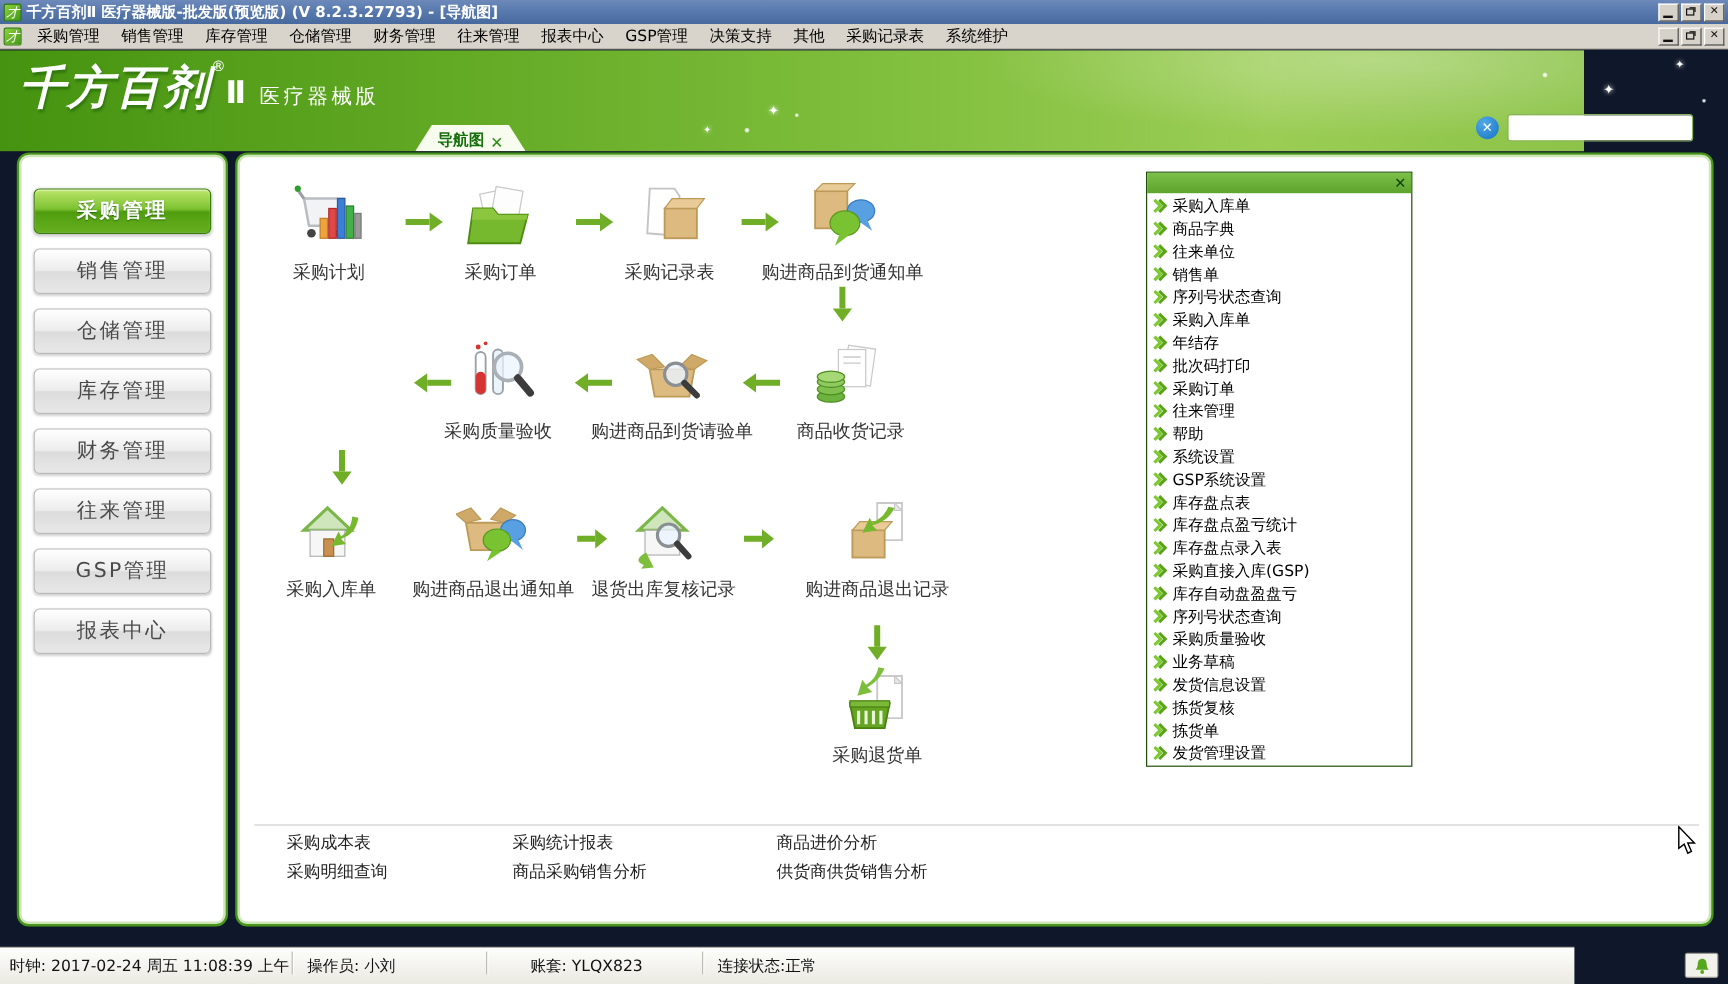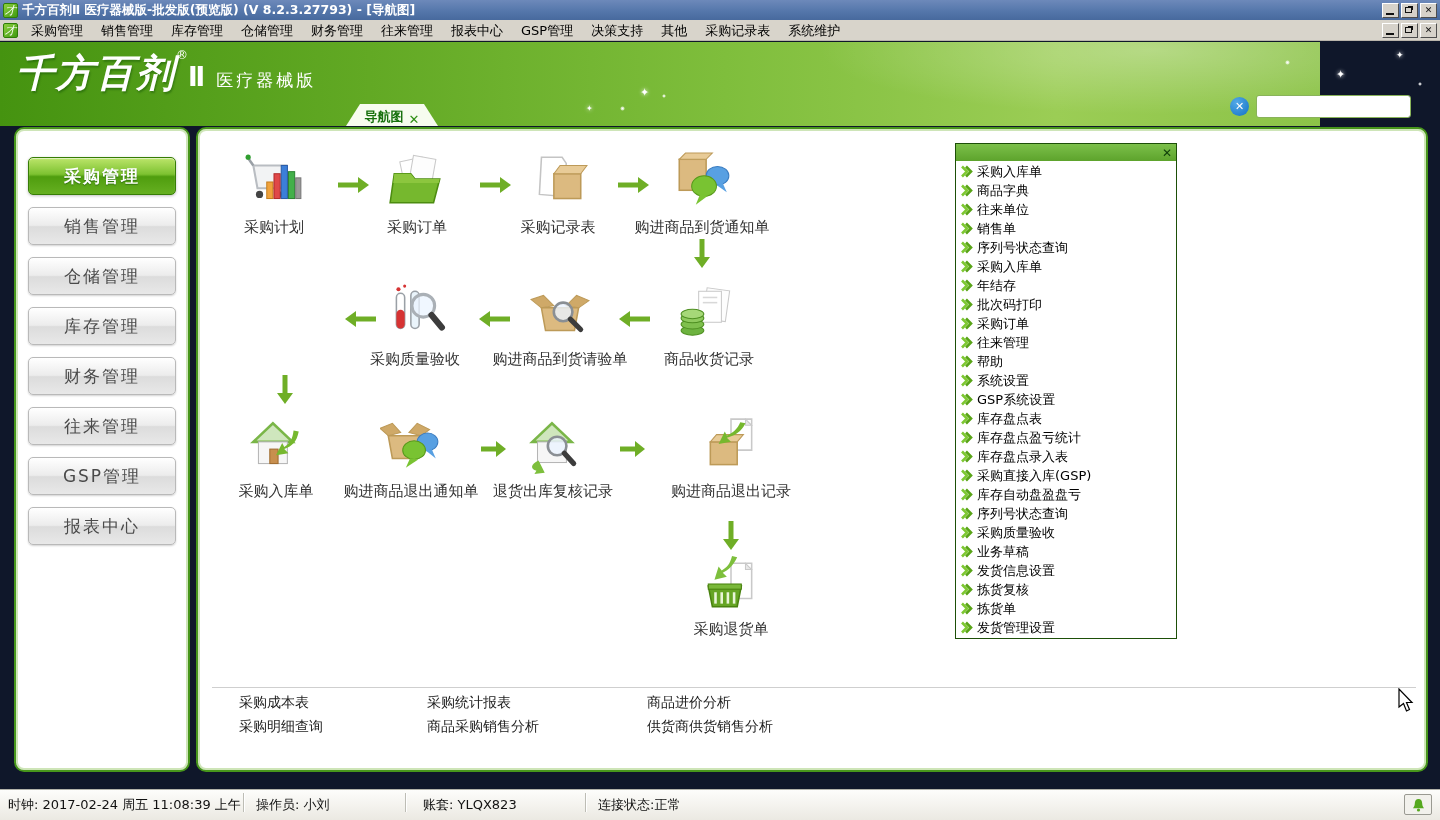--- a/index.html
+++ b/index.html
@@ -75,21 +75,21 @@
   
   .quickpanel { position:absolute; left:955px; top:143px; width:222px; background:#fff;
     border:1px solid #1d4f08; z-index:5; }
   .qp-header { height:17px; background:linear-gradient(180deg,#7cc04a,#5da32c); display:flex; justify-content:flex-end; align-items:center; padding:0 4px; }
   .qp-close { color:#10400a; font-weight:bold; font-size:12px; line-height:12px; cursor:pointer; }
   .qp-list { padding:1px 0; }
   .qp-item { height:19px; display:flex; align-items:center; gap:4px; padding-left:4px; cursor:pointer; font-size:13px; color:#000; white-space:nowrap; }
   .rlink { position:absolute; font-size:14px; color:#222; cursor:pointer; white-space:nowrap; }
 
   
-  .statusbar { position:absolute; left:0; top:789px; width:1440px; height:31px;
+  .statusbar { position:absolute; left:0; top:789px; width:1312px; height:31px;
     background:linear-gradient(180deg,#fdfdfb,#ebe9e2); border-top:1px solid #b2b2aa; }
   .sb-field { position:absolute; top:6px; font-size:13px; color:#111; white-space:nowrap; }
   .sb-sep { position:absolute; top:3px; width:2px; height:19px; border-left:1px solid #bdbdb5; border-right:1px solid #ffffff; }
   .bell-btn { position:absolute; left:1404px; top:4px; width:28px; height:21px; background:#f2f1ec;
     border:1px solid #9a9a92; border-radius:2px; display:flex; align-items:center; justify-content:center; cursor:pointer; }
 
   
   .cursor { position:absolute; left:1398px; top:688px; z-index:50; pointer-events:none; }
 </style>
 </head>
@@ -546,21 +546,21 @@
           <span>发货管理设置</span>
         </div>
       </div>
   </div>
 
   <div class="statusbar">
     <div class="sb-field" style="left:8px;">时钟: 2017-02-24 周五 11:08:39 上午</div>
     <div class="sb-sep" style="left:243px;"></div>
     <div class="sb-field" style="left:256px;">操作员: 小刘</div>
     <div class="sb-sep" style="left:405px;"></div>
-    <div class="sb-field" style="left:423px;">账套: YLQX823</div>
+    <div class="sb-field" style="left:442px;">账套: YLQX823</div>
     <div class="sb-sep" style="left:585px;"></div>
     <div class="sb-field" style="left:598px;">连接状态:正常</div>
     <div class="bell-btn">
       <svg width="13" height="14" viewBox="0 0 13 14">
         <path d="M6.5 1 C4 1 2.8 3 2.8 5.5 C2.8 8 1.5 9.5 1 10.2 L12 10.2 C11.5 9.5 10.2 8 10.2 5.5 C10.2 3 9 1 6.5 1 Z" fill="#55a81e"></path>
         <circle cx="6.5" cy="12" r="1.6" fill="#55a81e"></circle>
       </svg>
     </div>
   </div>
 

